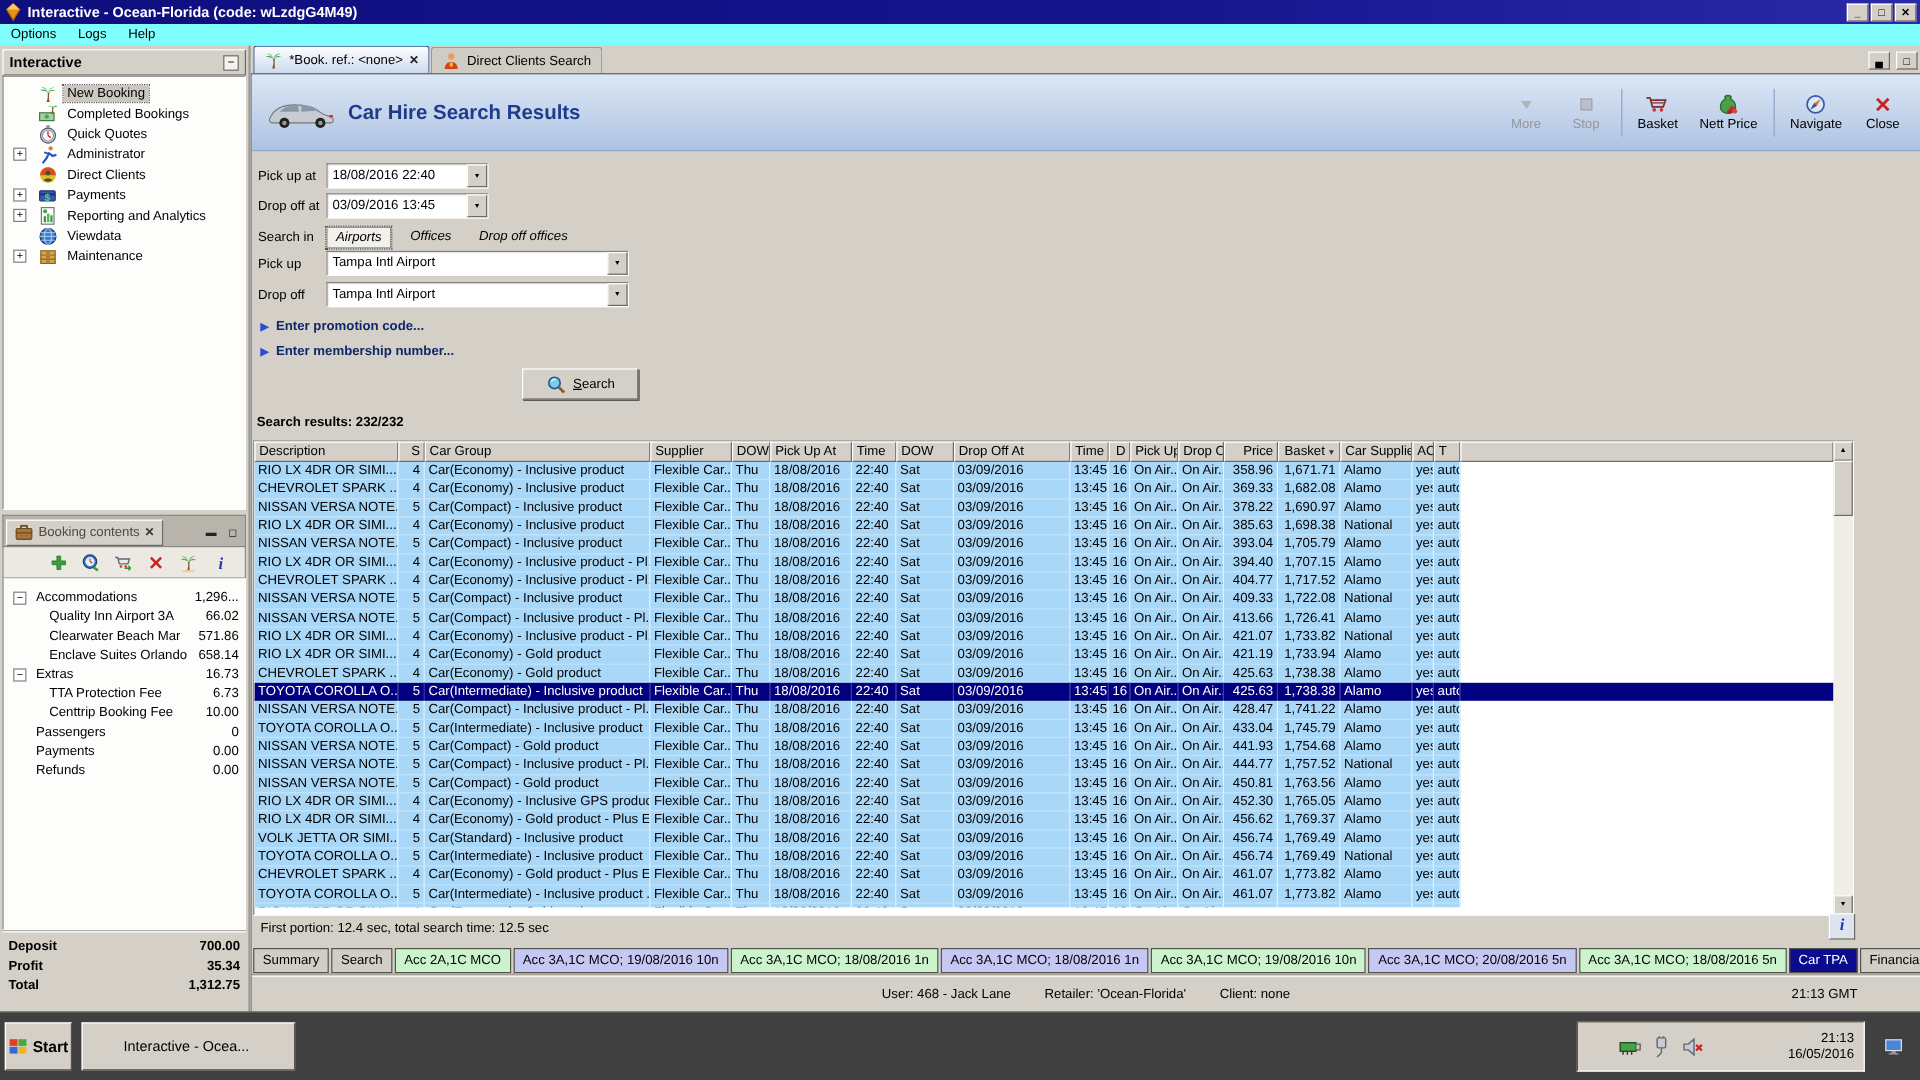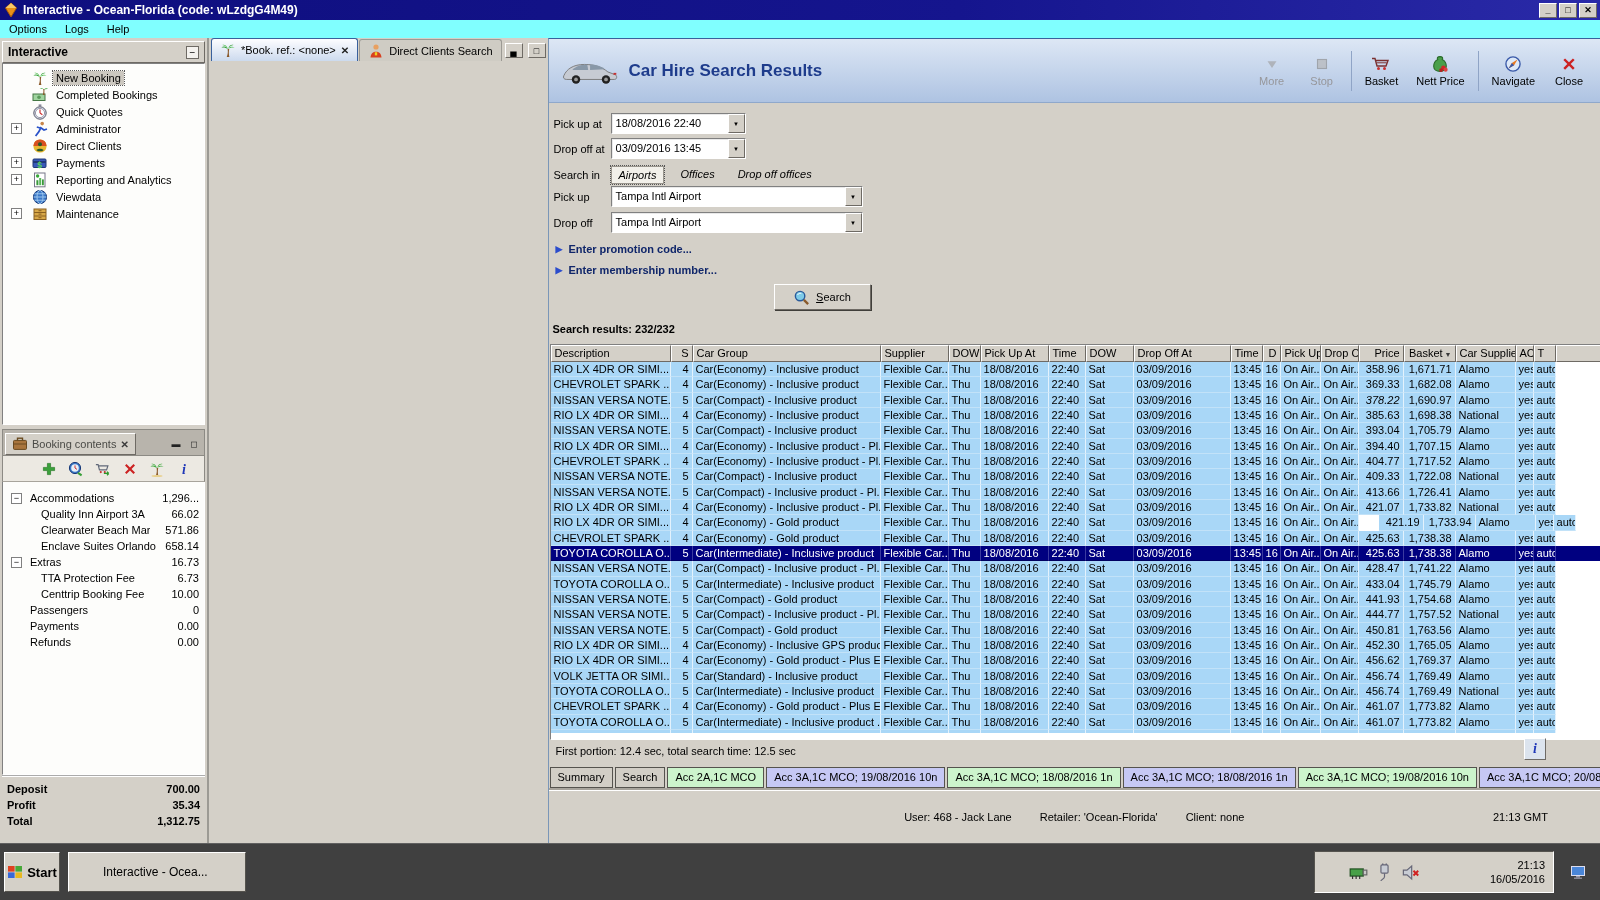--- a/index.html
+++ b/index.html
@@ -56,21 +56,21 @@
   .bp-tree { flex:1; background:#fdfdfb; border:1px solid; border-color:#808080 #fff #fff #808080; border-top:none;
     padding-top:8px; overflow:hidden; }
   .bt-row { height:16px; display:flex; align-items:center; padding-right:5px; }
   .bt-label { white-space:nowrap; overflow:hidden; }
   .bt-value { margin-left:auto; padding-left:4px; }
   .bp-summary { height:68px; background:#d4d0c8; border-top:2px groove #fff; padding:6px 5px 0 5px; }
   .sum-row { display:flex; height:16px; font-weight:bold; }
   .sum-row .bt-value { margin-left:auto; }
 
   
-  .main { flex:1; display:flex; min-width:0; }
+  .main { flex:1; display:flex; flex-direction:column; min-width:0; }
   .doc-tabs { height:23px; display:flex; align-items:flex-end; padding:1px 2px 0 2px; background:#d4d0c8; }
   .doc-tab { height:22px; display:flex; align-items:center; gap:5px; padding:0 8px;
     border:1px solid #9c9a94; border-bottom:none; background:#cfccc4; margin-right:1px;
     border-radius:3px 3px 0 0; }
   .doc-tab.active { background:linear-gradient(#fdfdff,#ccdaee); border-color:#39609c; height:23px; }
   .doc-x { font-weight:bold; font-size:10px; color:#222; }
   .mdi-btns { margin-left:auto; display:flex; gap:3px; margin-bottom:3px; }
 
   .content { flex:1; position:relative; background:#d4d0c8; border-left:1px solid #7a96b8; border-top:1px solid #39609c; overflow:hidden; }
   .content-header { position:absolute; top:0; left:0; right:0; height:64px;
@@ -653,21 +653,21 @@
               <div class="rcell" style="width: 68px;">Flexible Car...</div>
               <div class="rcell" style="width: 32px;">Thu</div>
               <div class="rcell" style="width: 68px;">18/08/2016</div>
               <div class="rcell" style="width: 37px;">22:40</div>
               <div class="rcell" style="width: 48px;">Sat</div>
               <div class="rcell" style="width: 97px;">03/09/2016</div>
               <div class="rcell" style="width: 32px;">13:45</div>
               <div class="rcell r" style="width: 18px;">16</div>
               <div class="rcell" style="width: 40px;">On Air...</div>
               <div class="rcell" style="width: 38px;">On Air...</div>
-              <div class="rcell r" style="width: 45px; font-style: italic;">378.22</div>
+              <div class="rcell r" style="width: 45px;">378.22</div>
               <div class="rcell r" style="width: 52px;">1,690.97</div>
               <div class="rcell" style="width: 60px;">Alamo</div>
               <div class="rcell" style="width: 18px;">yes</div>
               <div class="rcell" style="width: 22px;">auto</div>
               <div class="rfill"></div>
             </div>
             <div class="rrow">
               <div class="rcell" style="width: 120px;">RIO LX 4DR OR SIMI...</div>
               <div class="rcell r" style="width: 22px;">4</div>
               <div class="rcell" style="width: 188px;">Car(Economy) - Inclusive product</div>
@@ -821,21 +821,21 @@
               <div class="rcell" style="width: 68px;">Flexible Car...</div>
               <div class="rcell" style="width: 32px;">Thu</div>
               <div class="rcell" style="width: 68px;">18/08/2016</div>
               <div class="rcell" style="width: 37px;">22:40</div>
               <div class="rcell" style="width: 48px;">Sat</div>
               <div class="rcell" style="width: 97px;">03/09/2016</div>
               <div class="rcell" style="width: 32px;">13:45</div>
               <div class="rcell r" style="width: 18px;">16</div>
               <div class="rcell" style="width: 40px;">On Air...</div>
               <div class="rcell" style="width: 38px;">On Air...</div>
-              <div class="rcell r" style="width: 45px; margin-left: 20px;">421.19</div>
+              <div class="rcell r" style="width: 45px;">421.19</div>
               <div class="rcell r" style="width: 52px;">1,733.94</div>
               <div class="rcell" style="width: 60px;">Alamo</div>
               <div class="rcell" style="width: 18px;">yes</div>
               <div class="rcell" style="width: 22px;">auto</div>
               <div class="rfill"></div>
             </div>
             <div class="rrow">
               <div class="rcell" style="width: 120px;">CHEVROLET SPARK ...</div>
               <div class="rcell r" style="width: 22px;">4</div>
               <div class="rcell" style="width: 188px;">Car(Economy) - Gold product</div>

